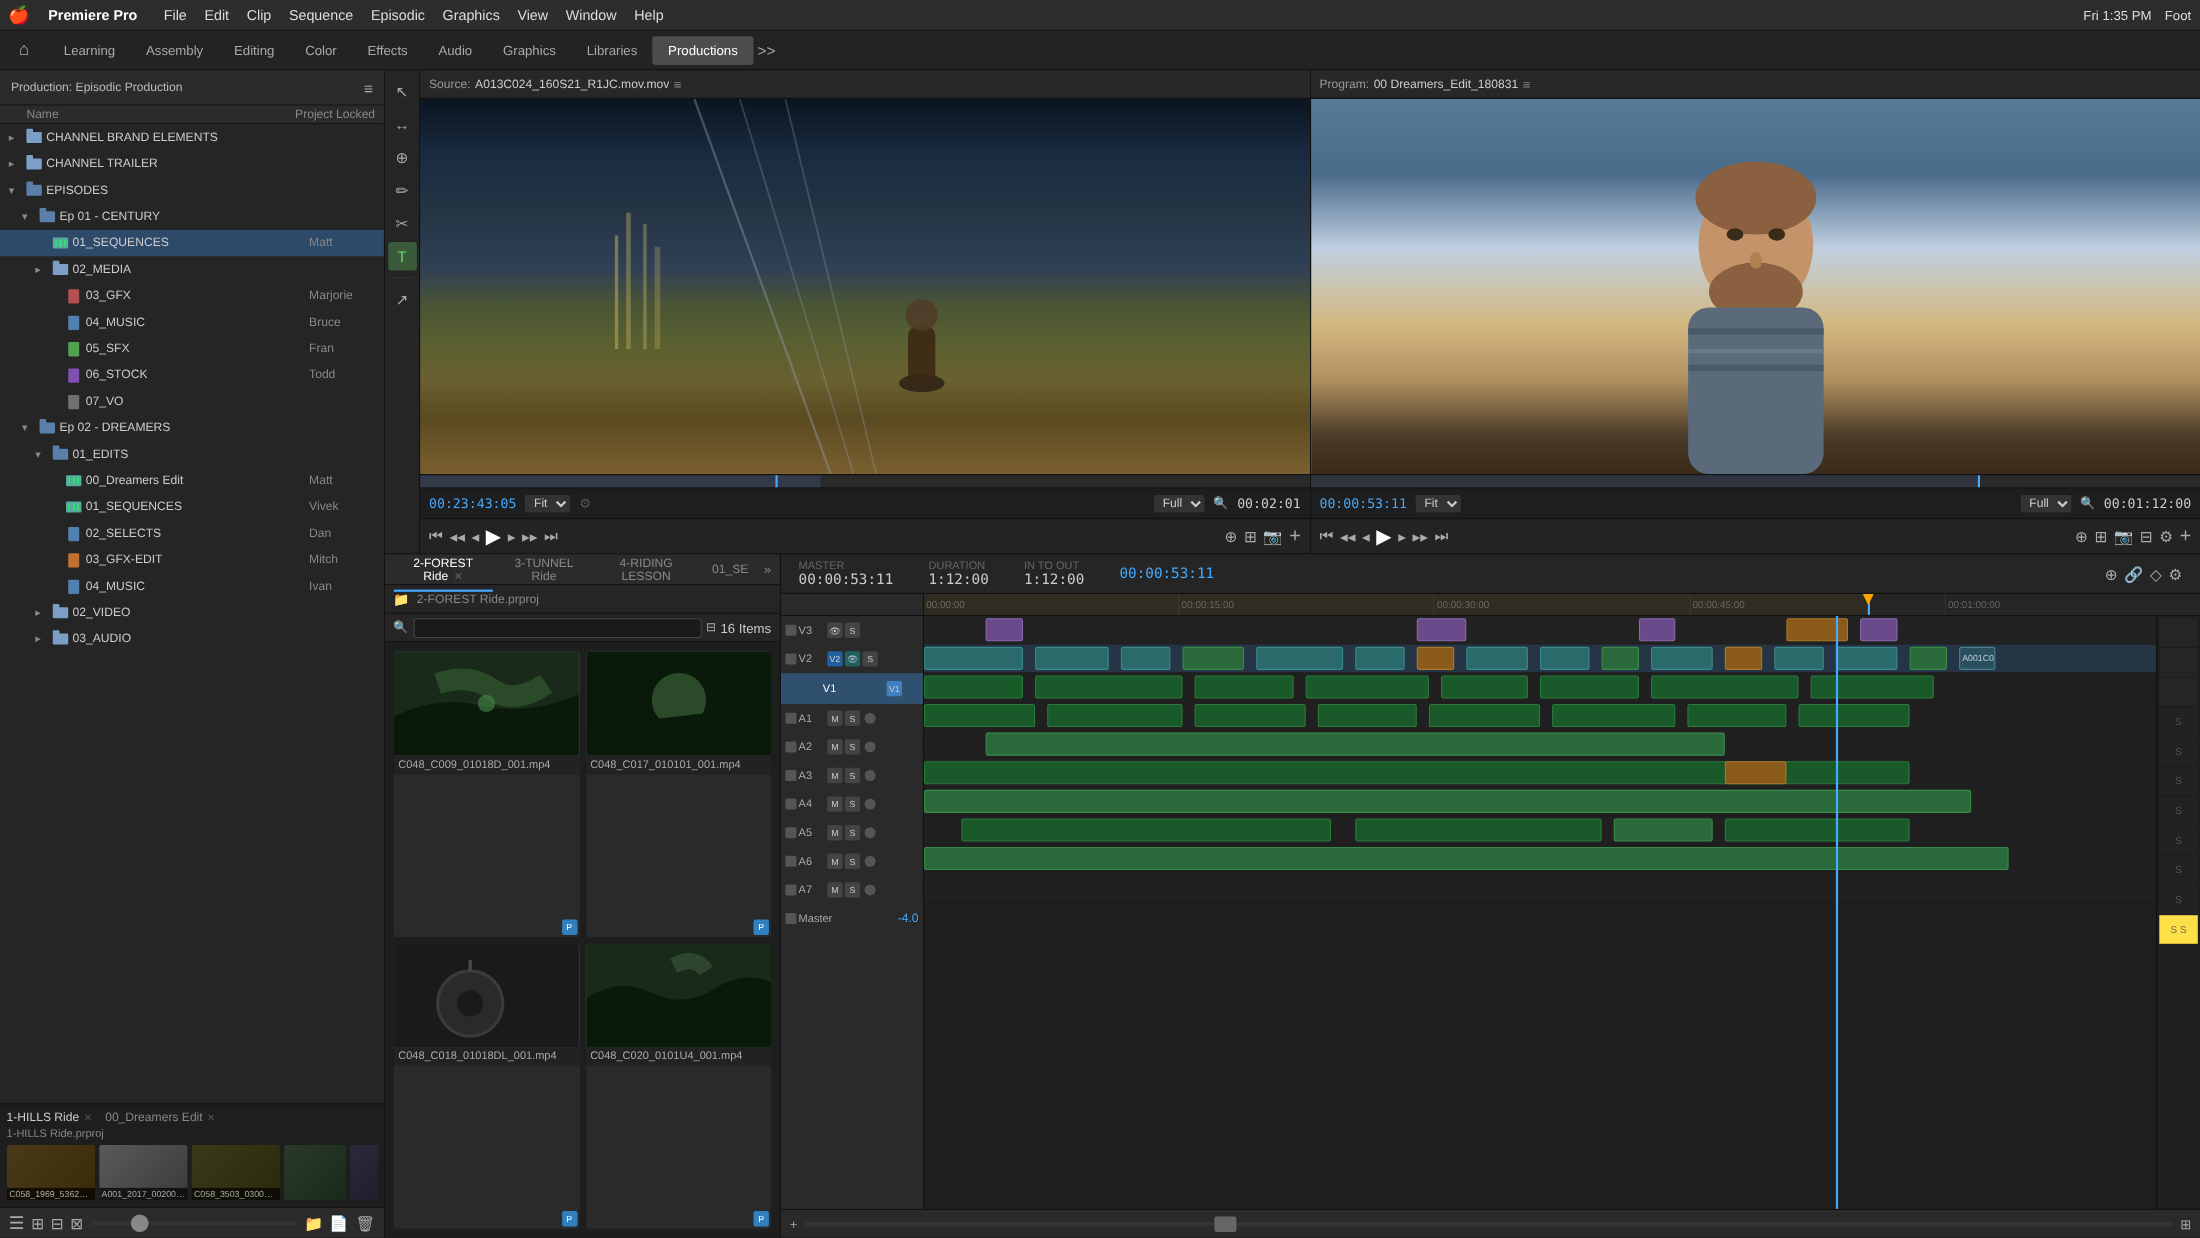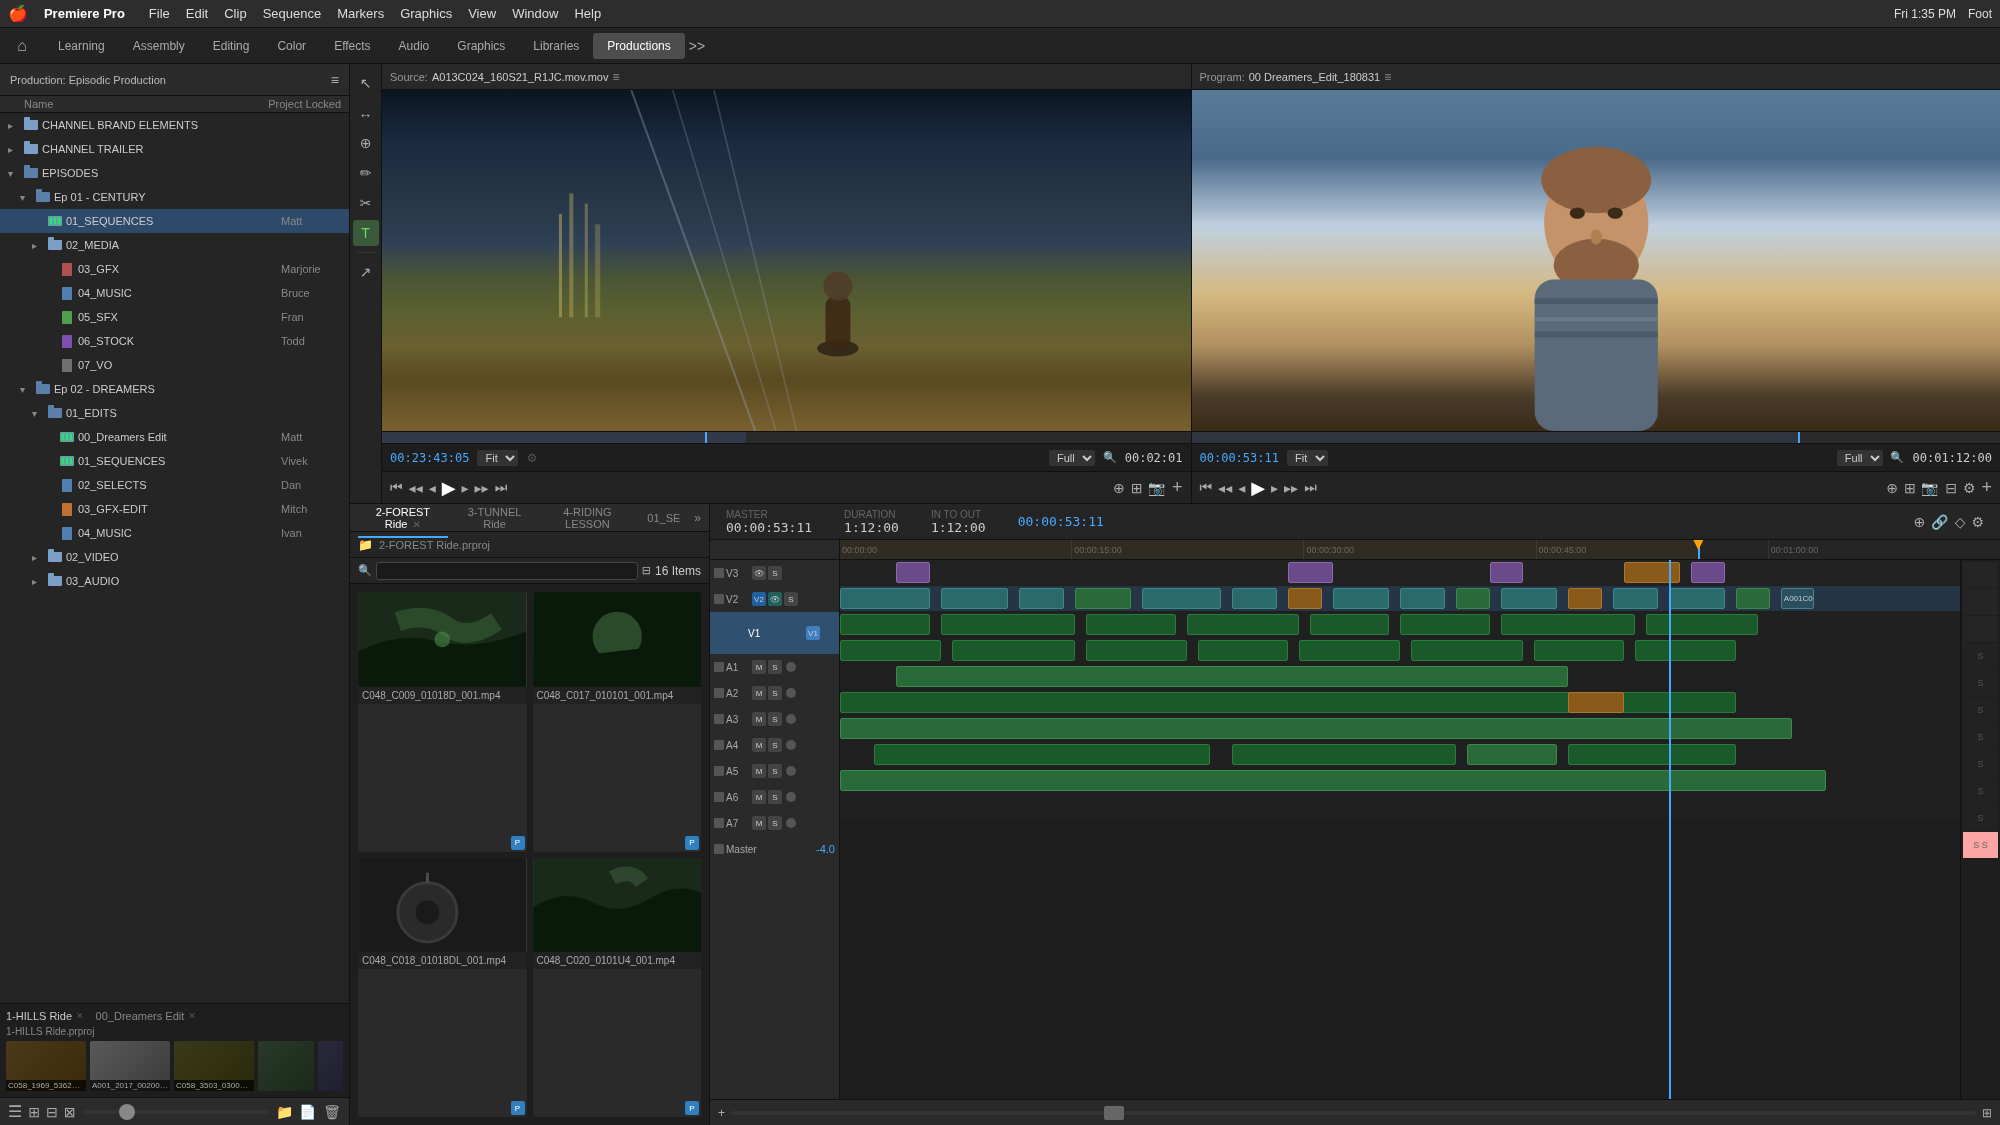--- a/index.html
+++ b/index.html
@@ -161,21 +161,21 @@
 <body>
 
 <div class="menu-bar">
   <span class="apple-logo">🍎</span>
   <span class="app-name">Premiere Pro</span>
   <div class="menu-items">
     <span>File</span>
     <span>Edit</span>
     <span>Clip</span>
     <span>Sequence</span>
-    <span>Markers</span>
+    <span>Episodic</span>
     <span>Graphics</span>
     <span>View</span>
     <span>Window</span>
     <span>Help</span>
   </div>
   <div class="right-items">
     <span>Fri 1:35 PM</span>
     <span>Foot</span>
   </div>
 </div>
@@ -713,21 +713,21 @@
             </div>
 
             <div class="track-controls-cell" style="height:26px;">
               <div style="width:10px;height:10px;background:#555;border-radius:1px;"></div>
               <span class="tc-label">V2</span>
               <div class="tc-btn blue">V2</div>
               <div class="tc-btn teal">👁</div>
               <div class="tc-btn">S</div>
             </div>
 
-            <div class="track-controls-cell" style="height:42px;background:#305070;gap:34px;">
+            <div class="track-controls-cell" style="height:28px;background:#305070;gap:34px;">
               <div style="width:10px;height:10px;background:#555;border-radius:1px;"></div>
               <span class="tc-label" style="color:#fff;">V1</span>
               <div class="tc-btn blue" style="background:#4080c0;">V1</div>
               <div class="tc-btn teal">👁</div>
               <div class="tc-btn">S</div>
             </div>
 
             <div class="track-controls-cell" style="height:26px;">
               <div style="width:10px;height:10px;background:#555;border-radius:1px;"></div>
               <span class="tc-label">A1</span>
@@ -882,21 +882,21 @@
               <div style="height:26px;background:#252525;display:flex;align-items:center;justify-content:center;font-size:9px;color:#555;"></div>
               <div style="height:26px;background:#252525;display:flex;align-items:center;justify-content:center;font-size:9px;color:#555;"></div>
               <div style="height:26px;background:#252525;display:flex;align-items:center;justify-content:center;font-size:9px;color:#555;"></div>
               <div style="height:26px;background:#222;display:flex;align-items:center;justify-content:center;font-size:9px;color:#555;">S</div>
               <div style="height:26px;background:#222;display:flex;align-items:center;justify-content:center;font-size:9px;color:#555;">S</div>
               <div style="height:26px;background:#222;display:flex;align-items:center;justify-content:center;font-size:9px;color:#555;">S</div>
               <div style="height:26px;background:#222;display:flex;align-items:center;justify-content:center;font-size:9px;color:#555;">S</div>
               <div style="height:26px;background:#222;display:flex;align-items:center;justify-content:center;font-size:9px;color:#555;">S</div>
               <div style="height:26px;background:#222;display:flex;align-items:center;justify-content:center;font-size:9px;color:#555;">S</div>
               <div style="height:26px;background:#222;display:flex;align-items:center;justify-content:center;font-size:9px;color:#555;">S</div>
-              <div style="height:26px;background:#fca5a5;display:flex;align-items:center;justify-content:center;font-size:9px;color:#666;">S S</div>
+              <div style="height:26px;background:#fde047;display:flex;align-items:center;justify-content:center;font-size:9px;color:#666;">S S</div>
             </div>
           </div>
         </div>
 
         <div style="display:flex;align-items:center;height:26px;background:#2a2a2a;border-top:1px solid #111;padding:0 8px;gap:6px;">
           <span style="color:#aaa;font-size:12px;cursor:pointer;">+</span>
           <div style="flex:1;height:4px;background:#333;border-radius:2px;position:relative;cursor:pointer;">
             <div style="width:20px;height:14px;background:#666;border-radius:2px;position:absolute;left:30%;top:-5px;"></div>
           </div>
           <span style="color:#aaa;font-size:12px;cursor:pointer;">⊞</span>

